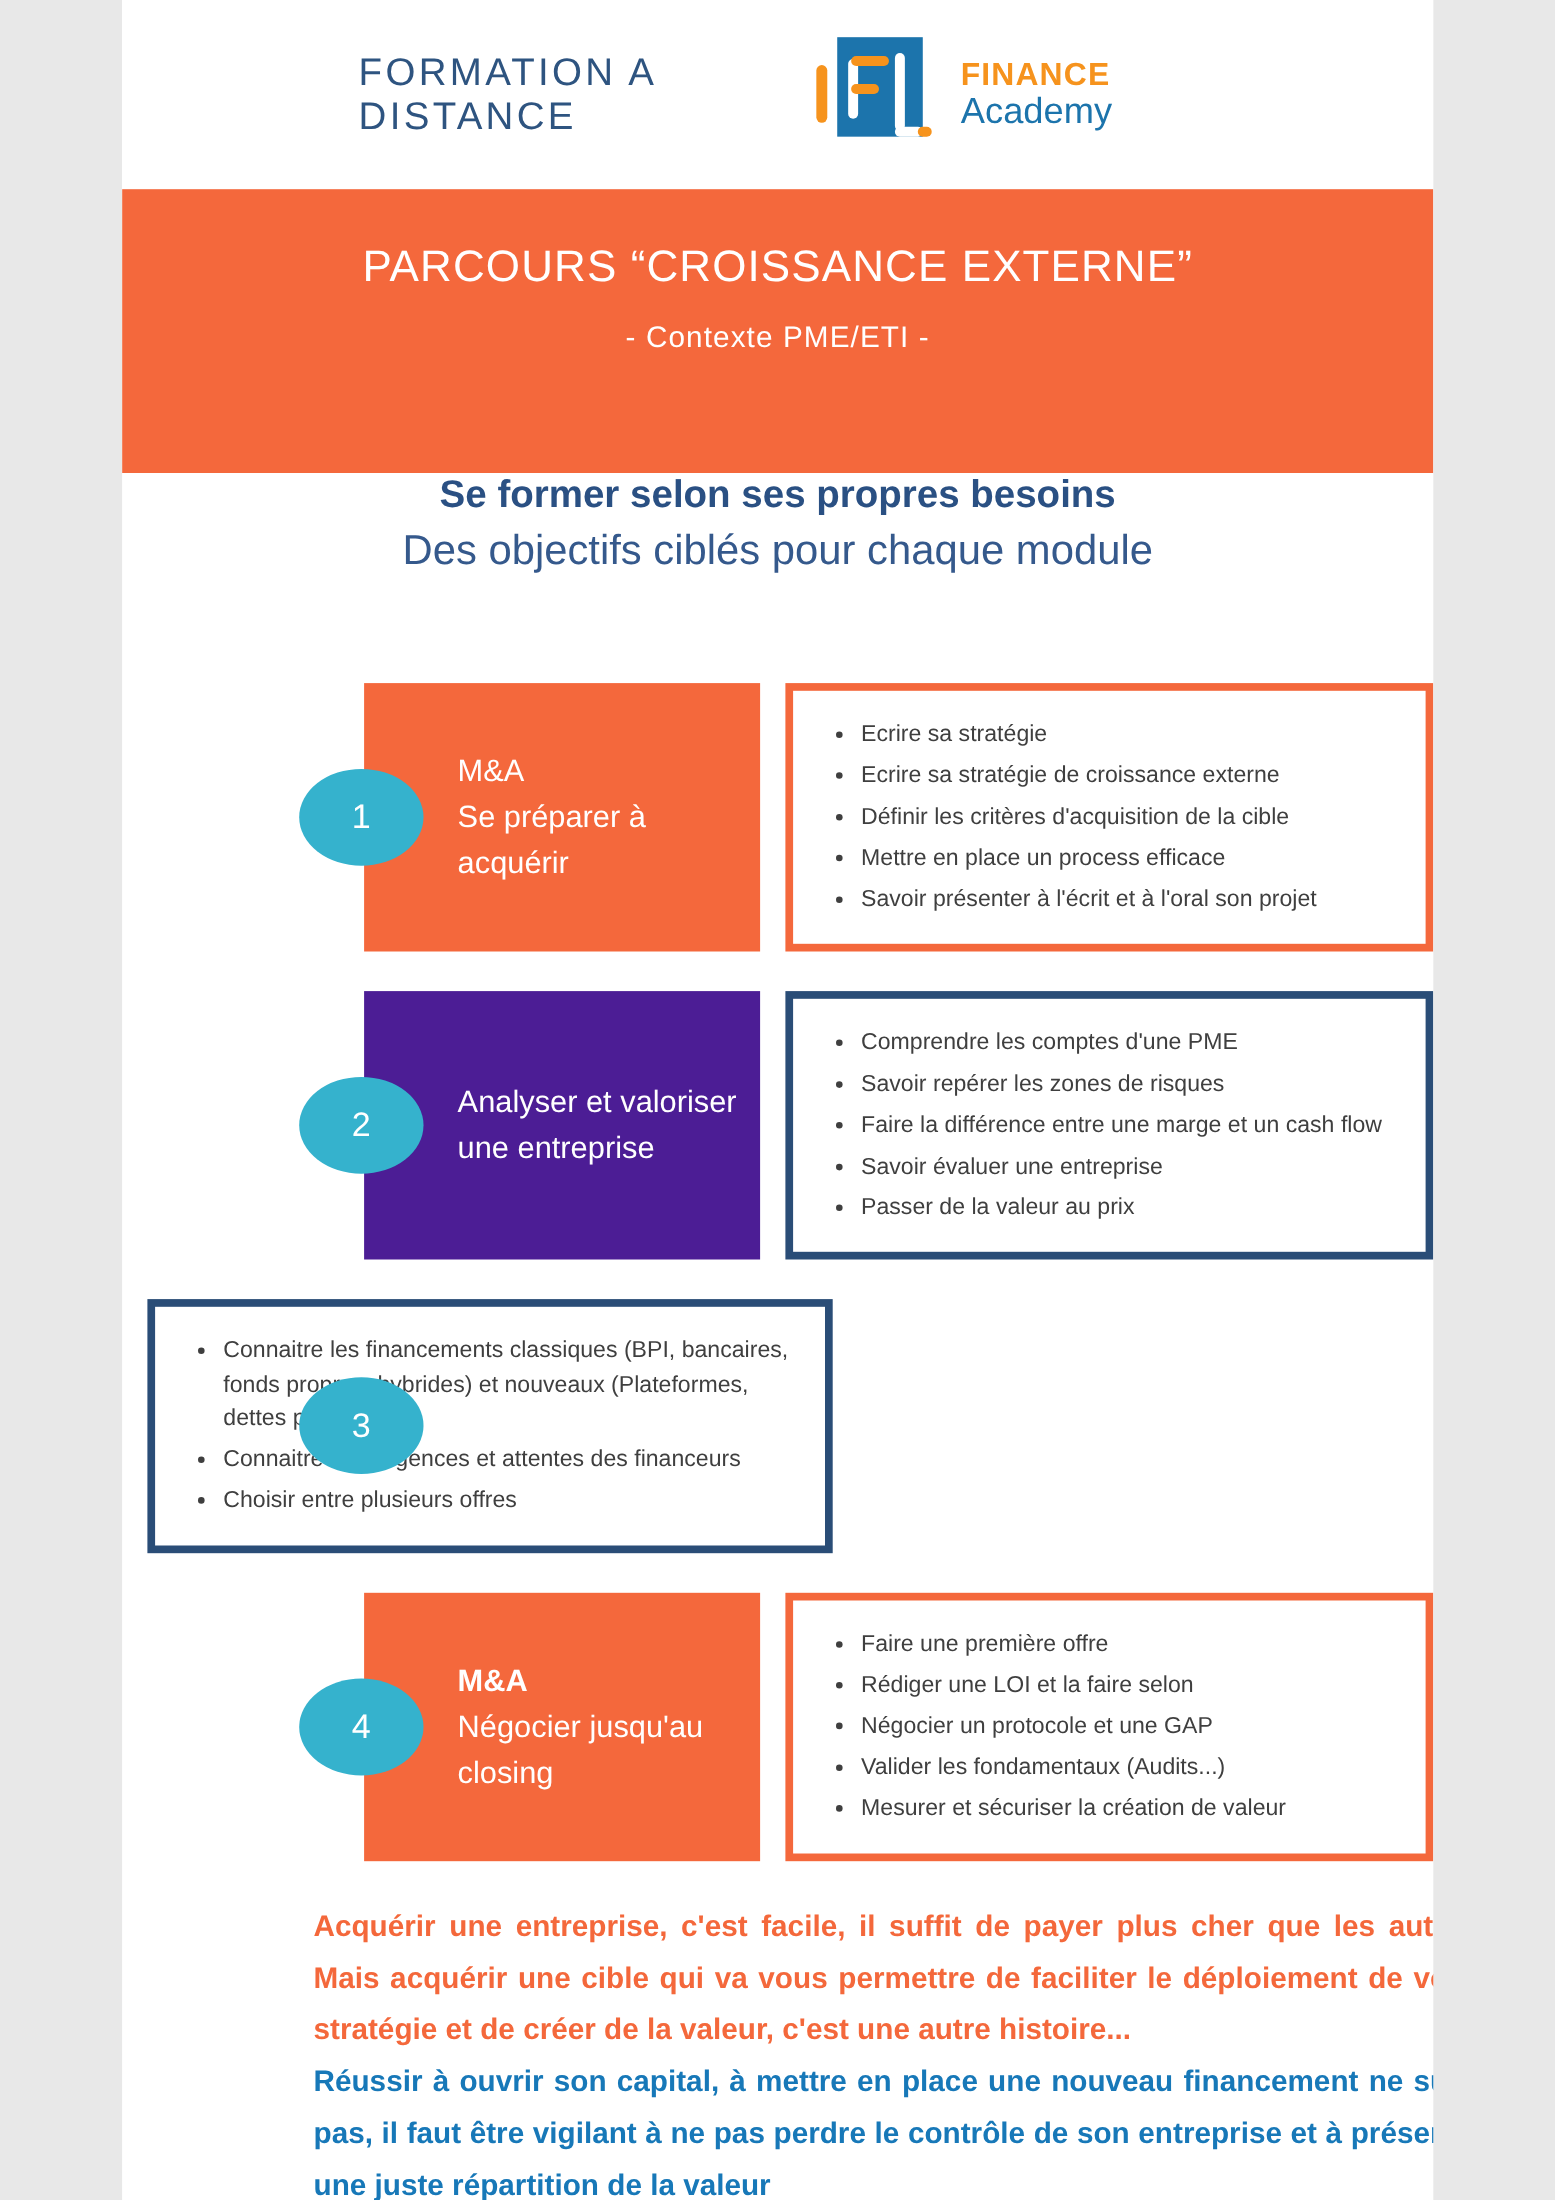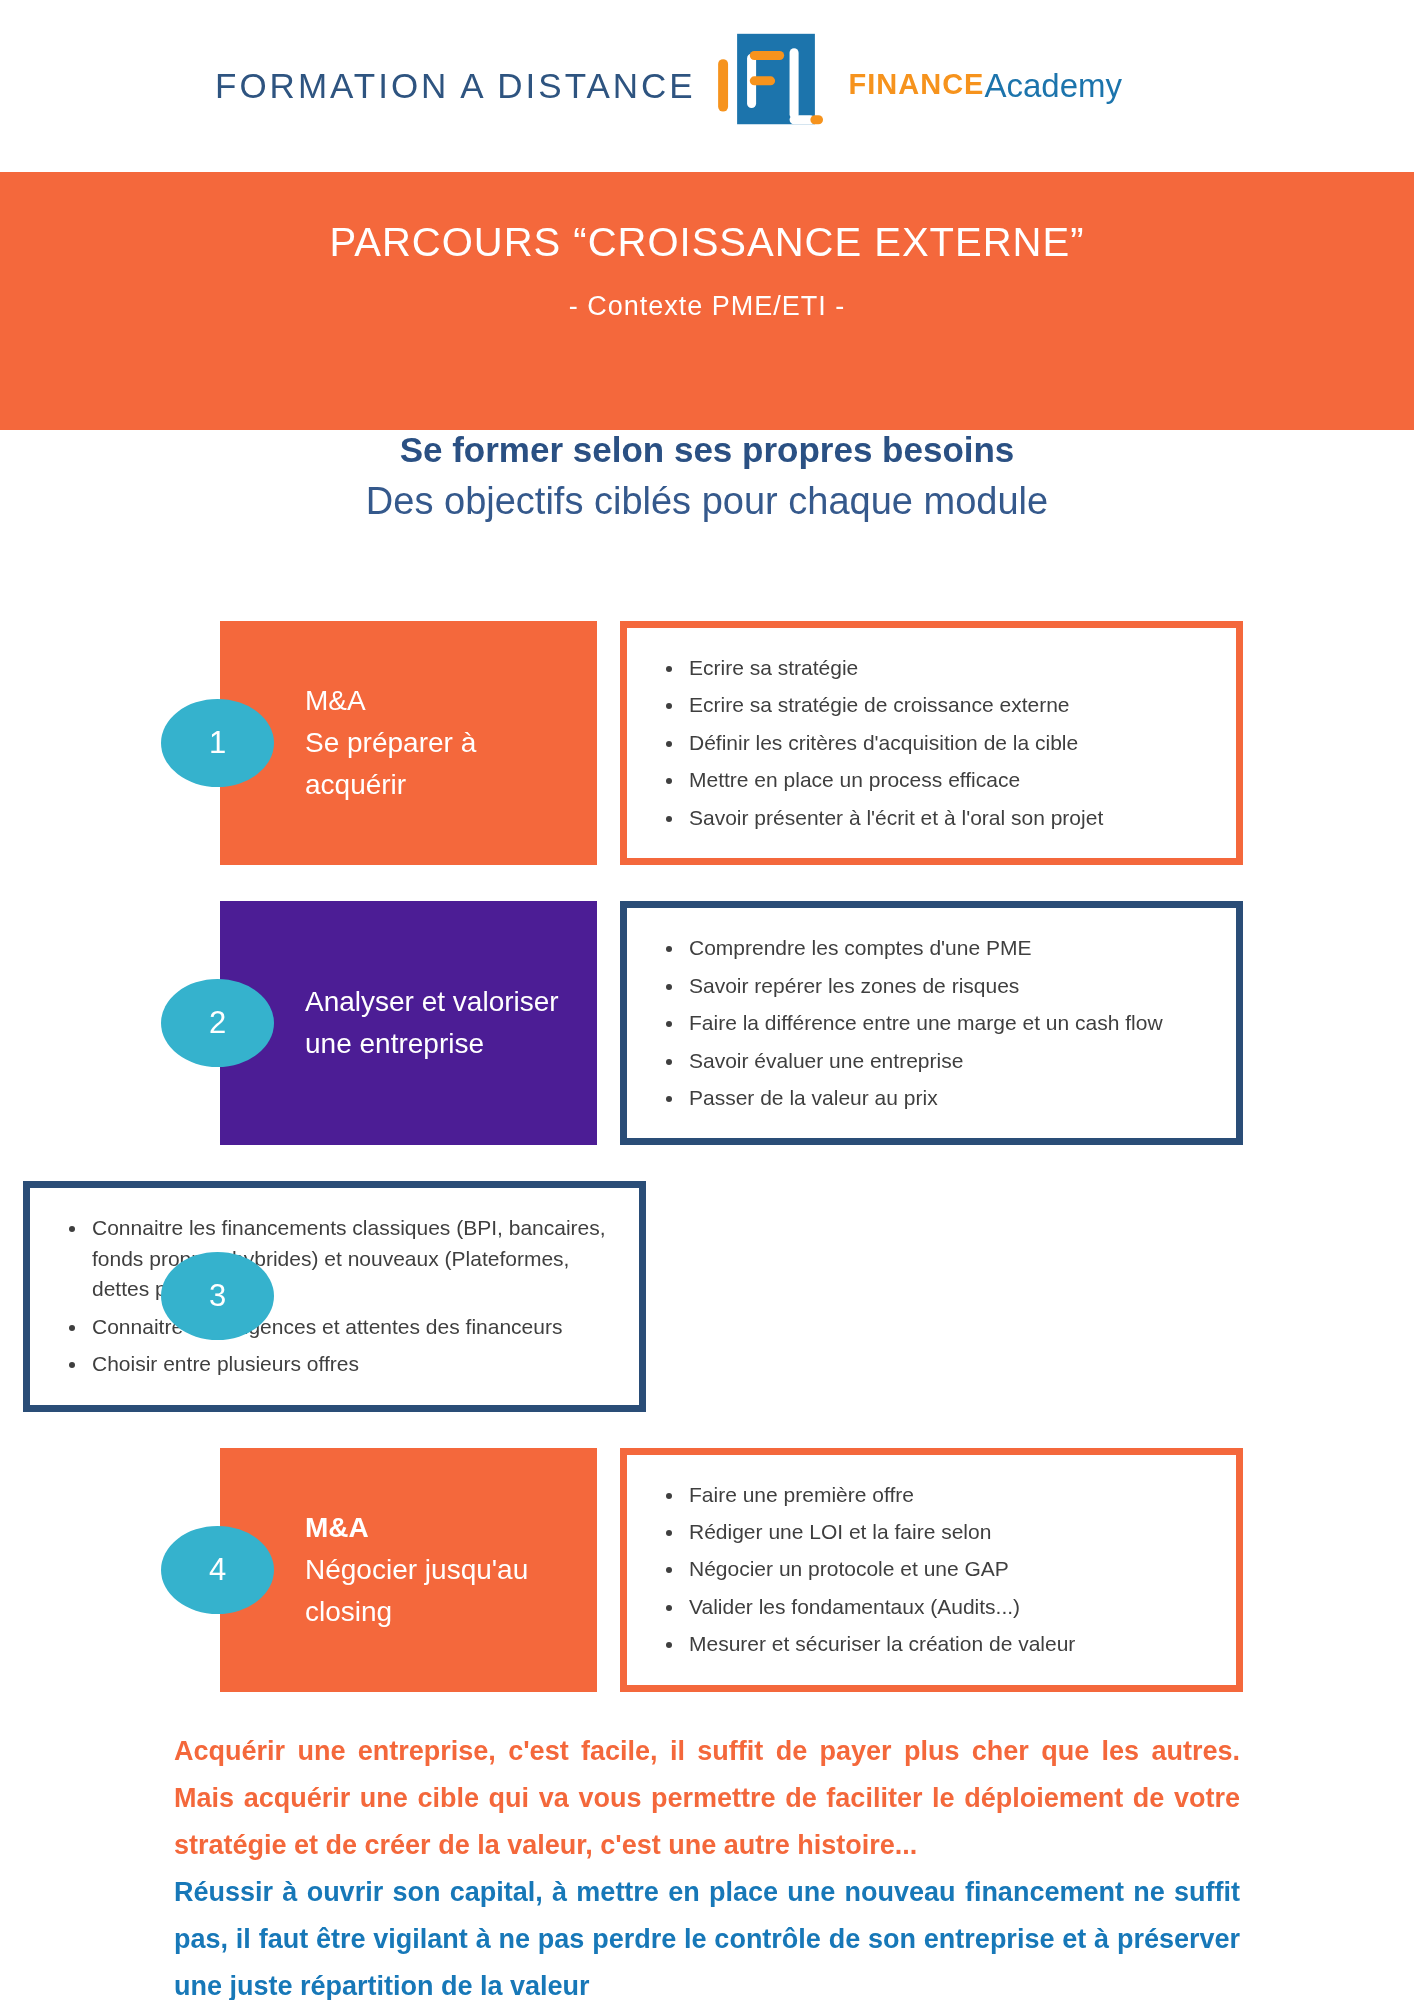--- a/index.html
+++ b/index.html
@@ -1,37 +1,37 @@
 <!DOCTYPE html>
 <html><head>
 <meta charset="utf-8">
 <style>
   * { margin: 0; padding: 0; box-sizing: border-box; }
   body { background: #e8e8e8; font-family: "Liberation Sans", sans-serif; }
   .page {
     position: relative;
-    width: 1414px; height: 2000px;
+    width: 1192px; height: 2000px;
     margin: 0 auto;
     background: #ffffff;
     overflow: hidden;
   }
 
   
   .header {
     height: 172px;
     display: flex; align-items: center; justify-content: space-between;
     padding: 0 292px 0 215px;
     background: #ffffff;
   }
   .header-title {
     font-size: 35px; font-weight: 300; letter-spacing: 3px;
     color: #2E5480;
   }
   .logo { display: flex; align-items: center; gap: 14px; }
-  .logo-text { display: flex; flex-direction: row; line-height: 1.05; }
+  .logo-text { display: flex; flex-direction: column; line-height: 1.05; }
   .logo-text .l1 { color: #F6931D; font-size: 29px; font-weight: bold; letter-spacing: 1px; }
   .logo-text .l2 { color: #1C74AC; font-size: 33px; font-weight: 400; }
 
   
   .banner {
     height: 258px;
     background: #F4683C;
     color: #ffffff;
     text-align: center;
     padding-top: 48px;

